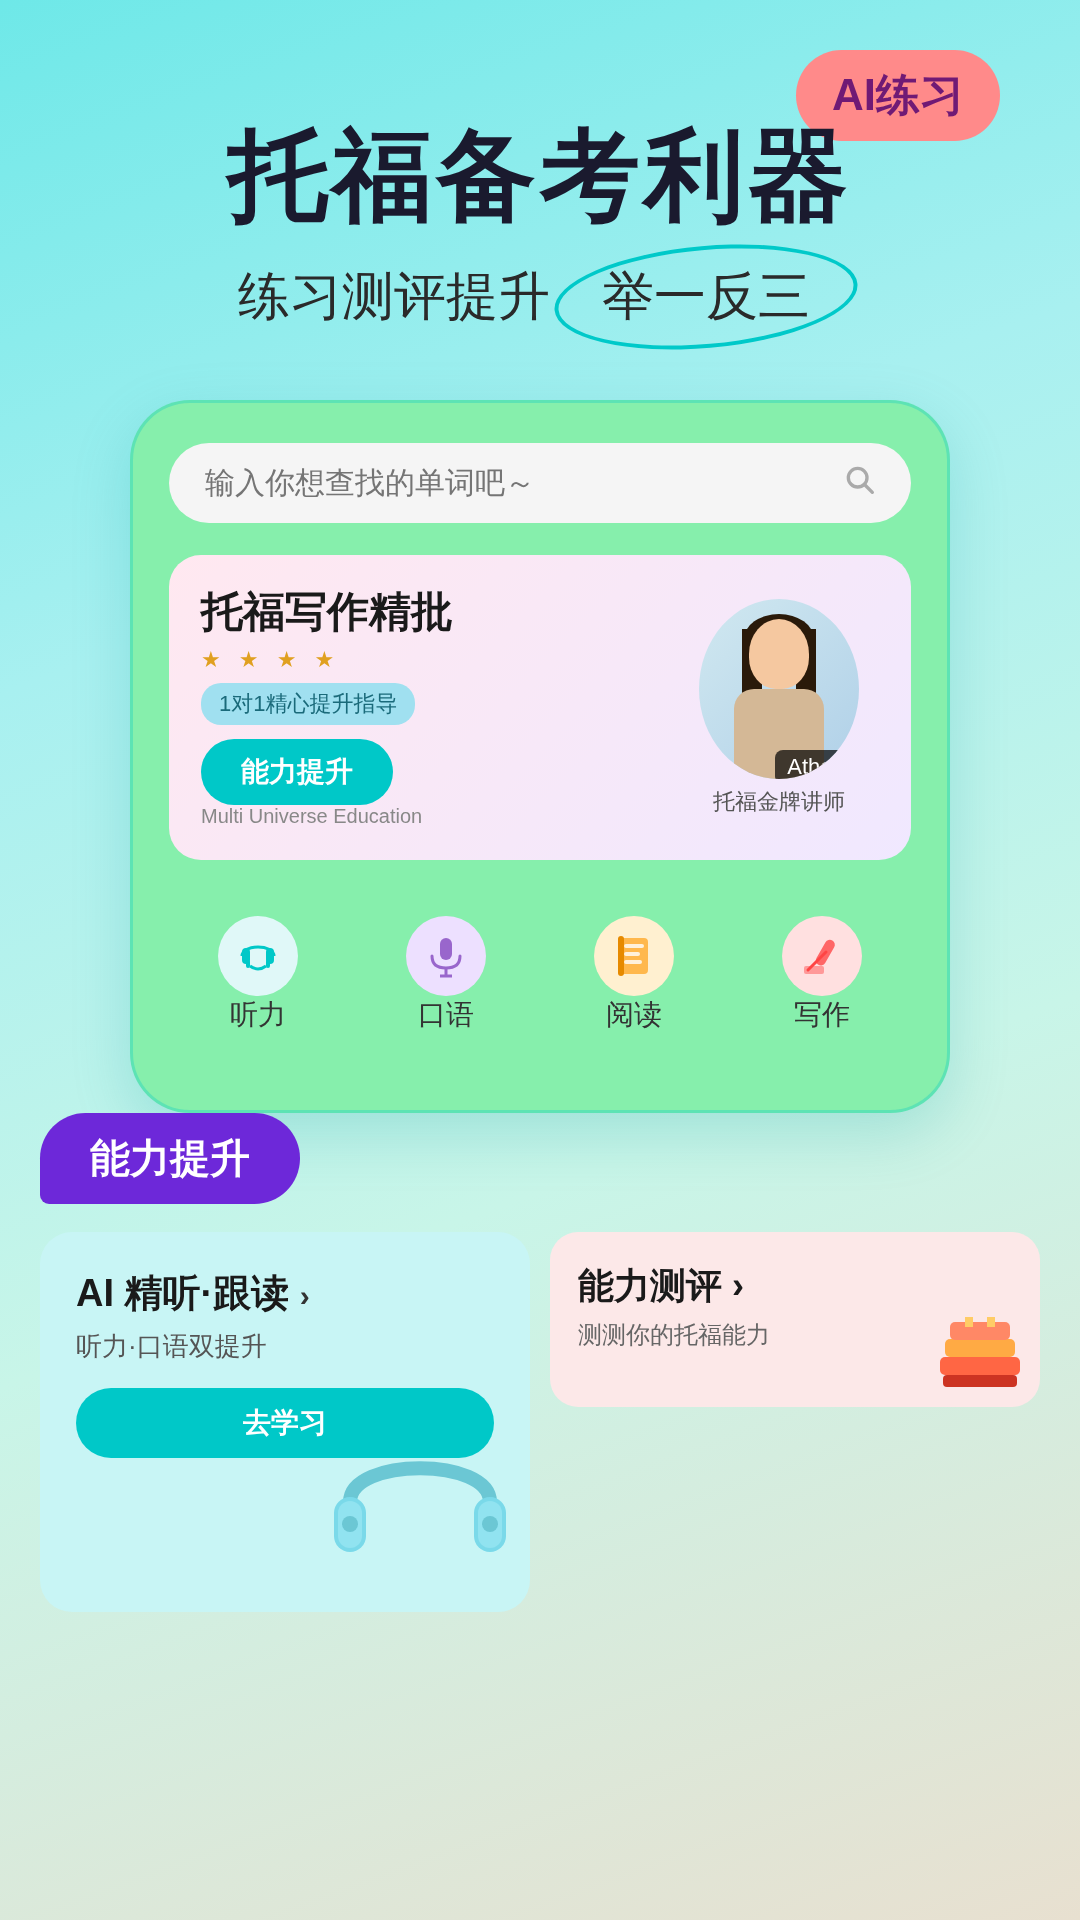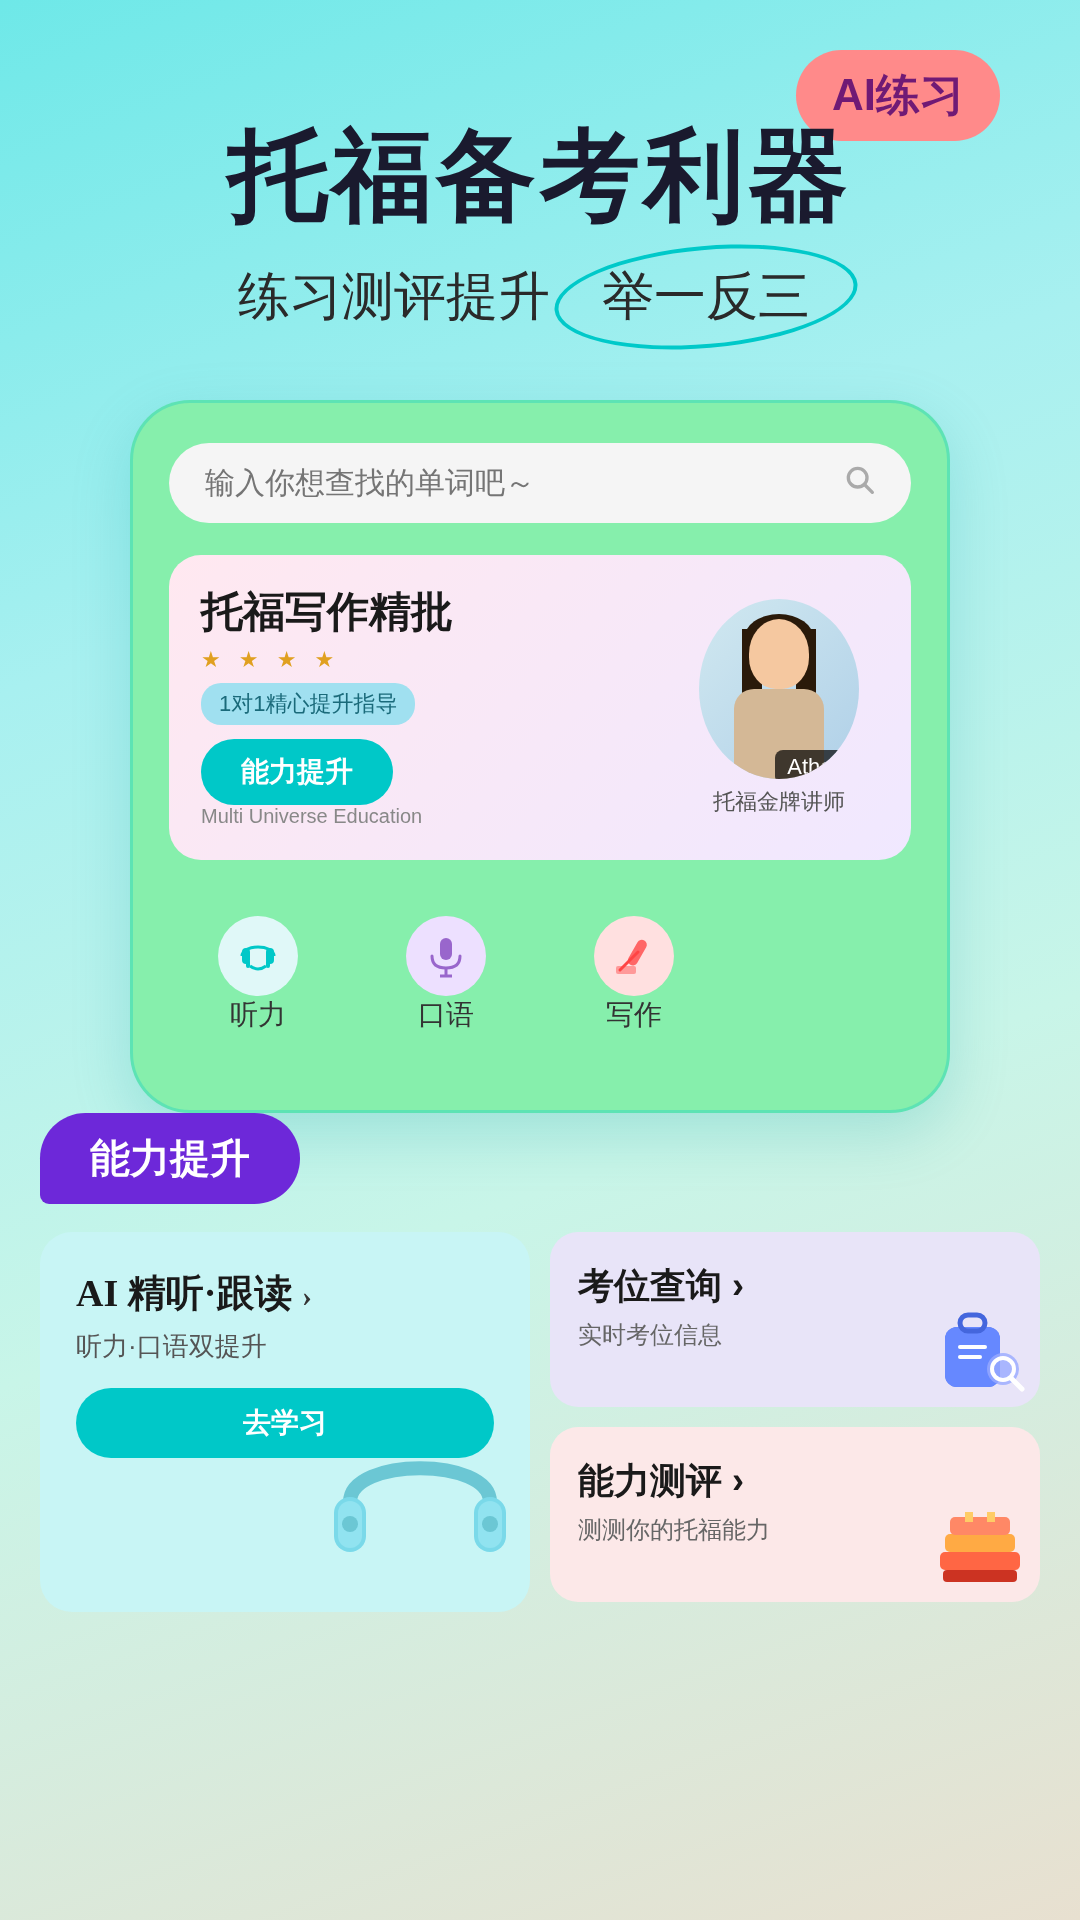--- a/index.html
+++ b/index.html
@@ -312,21 +312,20 @@
       overflow: hidden;
       min-height: 380px;
       display: flex;
       flex-direction: column;
     }
 
     .card-main-title {
       font-size: 38px;
       font-weight: bold;
       color: #1a1a1a;
-      font-family: Liberation Serif, serif;
     }
 
     .card-main-title .arrow {
       color: #333;
       font-size: 30px;
     }
 
     .card-main-subtitle {
       font-size: 26px;
       color: #555;
@@ -477,20 +476,32 @@
         <svg width="48" height="48" viewBox="0 0 48 48" fill="none">
           <rect x="18" y="6" width="12" height="22" rx="6" fill="#9966cc"></rect>
           <path d="M10 24 Q10 36 24 36 Q38 36 38 24" stroke="#9966cc" stroke-width="3" fill="none" stroke-linecap="round"></path>
           <line x1="24" y1="36" x2="24" y2="44" stroke="#9966cc" stroke-width="3"></line>
           <line x1="18" y1="44" x2="30" y2="44" stroke="#9966cc" stroke-width="3"></line>
         </svg>
       </div>
       <span class="feature-label">口语</span>
     </div>
     <div class="feature-item">
+      <div class="feature-icon reading">
+        <svg width="48" height="48" viewBox="0 0 48 48" fill="none">
+          <rect x="10" y="6" width="28" height="36" rx="4" fill="#ffb84d"></rect>
+          <rect x="14" y="12" width="20" height="4" rx="2" fill="white" opacity="0.8"></rect>
+          <rect x="14" y="20" width="16" height="4" rx="2" fill="white" opacity="0.8"></rect>
+          <rect x="14" y="28" width="18" height="4" rx="2" fill="white" opacity="0.8"></rect>
+          <rect x="8" y="4" width="6" height="40" rx="3" fill="#e68a00"></rect>
+        </svg>
+      </div>
+      <span class="feature-label">阅读</span>
+    </div>
+    <div class="feature-item">
       <div class="feature-icon writing">
         <svg width="48" height="48" viewBox="0 0 48 48" fill="none">
           <rect x="30" y="6" width="10" height="28" rx="5" fill="#ff6666" transform="rotate(30 30 6)"></rect>
           <rect x="6" y="34" width="20" height="8" rx="2" fill="#ff9999"></rect>
           <path d="M10 38 L28 20" stroke="#ff4444" stroke-width="3" stroke-linecap="round"></path>
         </svg>
       </div>
       <span class="feature-label">写作</span>
     </div>
   </div>
@@ -515,37 +526,20 @@
         <rect x="18" y="99" width="24" height="47" rx="12" fill="#88e0f0"></rect>
         <rect x="154" y="95" width="32" height="55" rx="16" fill="#6dd5e8"></rect>
         <rect x="158" y="99" width="24" height="47" rx="12" fill="#88e0f0"></rect>
         <circle cx="30" cy="122" r="8" fill="#5bbfcf"></circle>
         <circle cx="170" cy="122" r="8" fill="#5bbfcf"></circle>
       </svg>
     </div>
 
     <div class="cards-right">
 
-      <div class="card-small">
-        <div class="card-small-title">
-          <span>考位查询</span> <span>›</span>
-        </div>
-        <div class="card-small-subtitle">实时考位信息</div>
-
-        <svg class="exam-icon-svg" viewBox="0 0 100 100" fill="none">
-          <rect x="15" y="30" width="55" height="60" rx="12" fill="#5577ee"></rect>
-          <rect x="15" y="30" width="55" height="60" rx="12" fill="#6688ff"></rect>
-          <rect x="30" y="18" width="25" height="16" rx="8" stroke="#4466dd" stroke-width="5" fill="none"></rect>
-          <line x1="30" y1="50" x2="55" y2="50" stroke="white" stroke-width="4" stroke-linecap="round"></line>
-          <line x1="30" y1="60" x2="50" y2="60" stroke="white" stroke-width="4" stroke-linecap="round"></line>
-          <circle cx="73" cy="72" r="16" fill="#99aaff" opacity="0.8"></circle>
-          <circle cx="73" cy="72" r="11" fill="none" stroke="white" stroke-width="4"></circle>
-          <line x1="81" y1="81" x2="92" y2="92" stroke="white" stroke-width="5" stroke-linecap="round"></line>
-        </svg>
-      </div>
 
       <div class="card-small ability-test">
         <div class="card-small-title">
           <span>能力测评</span> <span>›</span>
         </div>
         <div class="card-small-subtitle">测测你的托福能力</div>
 
         <svg class="books-icon-svg" viewBox="0 0 110 110" fill="none">
           <rect x="15" y="65" width="80" height="18" rx="5" fill="#ff6644"></rect>
           <rect x="20" y="47" width="70" height="18" rx="5" fill="#ffaa44"></rect>

